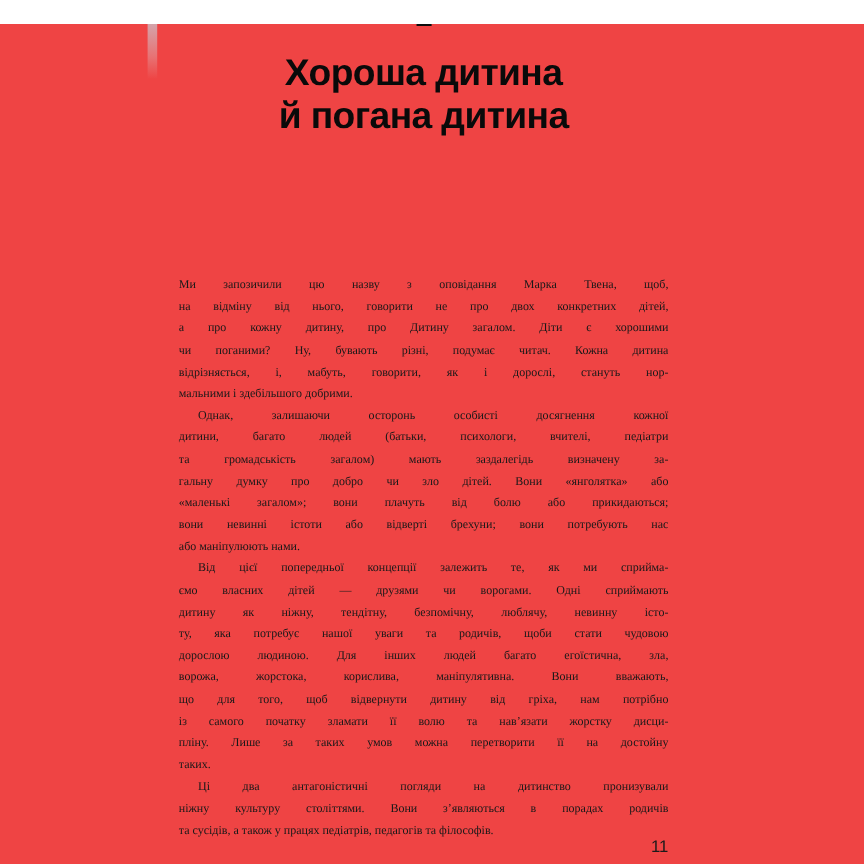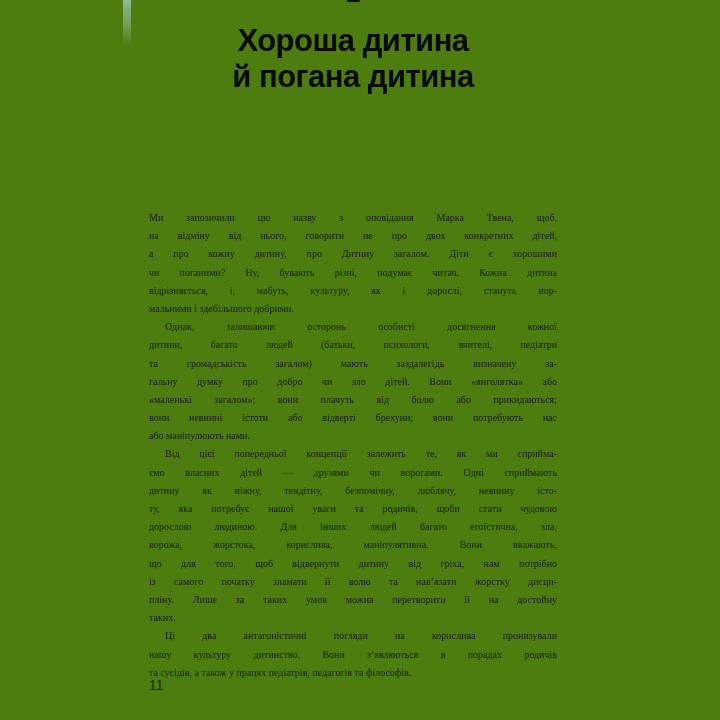--- a/index.html
+++ b/index.html
@@ -5,21 +5,22 @@
   html, body { margin: 0; padding: 0; }
   body {
     width: 720px; height: 720px;
     background: #ffffff;
     position: relative;
     overflow: hidden;
     font-family: "Liberation Serif", serif;
   }
   .page {
     position: absolute; inset: 0;
-    background: #4d7c0f;
+    background: #ef4444;
+    margin-top: 20px;
   }
   .scan-artifact {
     position: absolute; left: 123px; top: 0; width: 8px; height: 46px;
     background: linear-gradient(180deg, rgba(190,242,255,0.55), rgba(210,248,255,0.25) 60%, rgba(210,248,255,0));
     pointer-events: none;
   }
   .chapter-frag {
     position: absolute; top: 0; left: 338px; width: 30px; height: 7px;
     overflow: hidden; text-align: center;
   }
@@ -53,21 +54,21 @@
     text-align: justify;
     text-align-last: justify;
     white-space: normal;
   }
   .line.last {
     text-align-last: left;
   }
   .line.first-indent { text-indent: 16px; }
   .footer-page-number {
     position: absolute; top: 676px; left: 149px; width: 408px;
-    text-align: left;
+    text-align: right;
     font-family: "Liberation Sans", sans-serif;
     font-size: 14px; line-height: 18px;
     color: #1a1a1a;
   }
 </style>
 </head>
 <body>
 
 <div class="page">
 
@@ -81,21 +82,21 @@
     <div>Хороша дитина</div>
     <div>й погана дитина</div>
   </div>
 
   <div class="body-text">
       <div class="para">
         <div class="line">Ми запозичили цю назву з оповідання Марка Твена, щоб,</div>
         <div class="line">на відміну від нього, говорити не про двох конкретних дітей,</div>
         <div class="line">а про кожну дитину, про Дитину загалом. Діти є хорошими</div>
         <div class="line">чи поганими? Ну, бувають різні, подумає читач. Кожна дитина</div>
-        <div class="line">відрізняється, і, мабуть, культуру, як і дорослі, стануть нор-</div>
+        <div class="line">відрізняється, і, мабуть, говорити, як і дорослі, стануть нор-</div>
         <div class="line last">мальними і здебільшого добрими.</div>
       </div>
       <div class="para">
         <div class="line first-indent">Однак, залишаючи осторонь особисті досягнення кожної</div>
         <div class="line">дитини, багато людей (батьки, психологи, вчителі, педіатри</div>
         <div class="line">та громадськість загалом) мають заздалегідь визначену за-</div>
         <div class="line">гальну думку про добро чи зло дітей. Вони «янголятка» або</div>
         <div class="line">«маленькі загалом»; вони плачуть від болю або прикидаються;</div>
         <div class="line">вони невинні істоти або відверті брехуни; вони потребують нас</div>
         <div class="line last">або маніпулюють нами.</div>
@@ -106,21 +107,21 @@
         <div class="line">дитину як ніжну, тендітну, безпомічну, люблячу, невинну істо-</div>
         <div class="line">ту, яка потребує нашої уваги та родичів, щоби стати чудовою</div>
         <div class="line">дорослою людиною. Для інших людей багато егоїстична, зла,</div>
         <div class="line">ворожа, жорстока, корислива, маніпулятивна. Вони вважають,</div>
         <div class="line">що для того, щоб відвернути дитину від гріха, нам потрібно</div>
         <div class="line">із самого початку зламати її волю та нав’язати жорстку дисци-</div>
         <div class="line">пліну. Лише за таких умов можна перетворити її на достойну</div>
         <div class="line last">таких.</div>
       </div>
       <div class="para">
-        <div class="line first-indent">Ці два антагоністичні погляди на корислива пронизували</div>
-        <div class="line">нашу культуру дитинство. Вони з’являються в порадах родичів</div>
+        <div class="line first-indent">Ці два антагоністичні погляди на дитинство пронизували</div>
+        <div class="line">ніжну культуру століттями. Вони з’являються в порадах родичів</div>
         <div class="line last">та сусідів, а також у працях педіатрів, педагогів та філософів.</div>
       </div>
     </div>
 
   <div class="footer-page-number">11</div>
 
 </div>
 
 </body></html>

